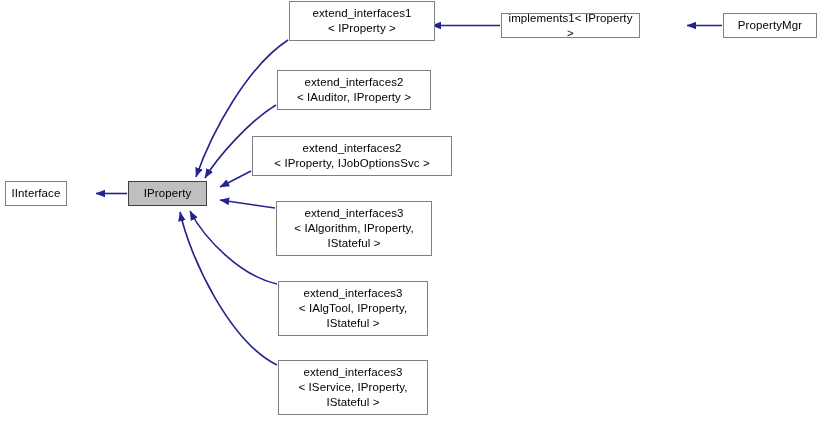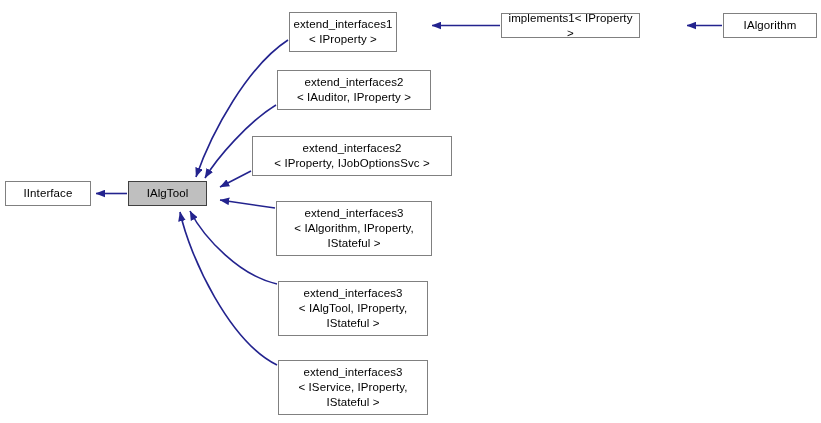--- a/index.html
+++ b/index.html
@@ -77,39 +77,39 @@
       <path d="M 251 171 L 220 187" marker-end="url(#arrowhead)"></path>
 
       <path d="M 275 208 L 220 200" marker-end="url(#arrowhead)"></path>
 
       <path d="M 277 284 C 240 276, 204 238, 190 211" marker-end="url(#arrowhead)"></path>
 
       <path d="M 277 365 C 230 342, 190 258, 180 212" marker-end="url(#arrowhead)"></path>
     </g>
   </svg>
 
-  <div class="node" style="left: 5px; top: 181px; width: 86px; height: 25px;">
+  <div class="node" style="left: 5px; top: 181px; width: 62px; height: 25px;">
     <span class="label">IInterface</span>
   </div>
 
   <div class="node highlight" style="left: 128px; top: 181px; width: 79px; height: 25px;">
-    <span class="label">IAlgTool</span>
+    <span class="label">IProperty</span>
   </div>
 
-  <div class="node" style="left: 289px; top: 12px; width: 108px; height: 40px;">
+  <div class="node" style="left: 289px; top: 1px; width: 146px; height: 40px;">
     <span class="label">extend_interfaces1
 &lt; IProperty &gt;</span>
   </div>
 
   <div class="node" style="left: 501px; top: 13px; width: 139px; height: 25px;">
     <span class="label">implements1&lt; IProperty &gt;</span>
   </div>
 
   <div class="node" style="left: 723px; top: 13px; width: 94px; height: 25px;">
-    <span class="label">IAlgorithm</span>
+    <span class="label">PropertyMgr</span>
   </div>
 
   <div class="node" style="left: 277px; top: 70px; width: 154px; height: 40px;">
     <span class="label">extend_interfaces2
 &lt; IAuditor, IProperty &gt;</span>
   </div>
 
   <div class="node" style="left: 252px; top: 136px; width: 200px; height: 40px;">
     <span class="label">extend_interfaces2
 &lt; IProperty, IJobOptionsSvc &gt;</span>

